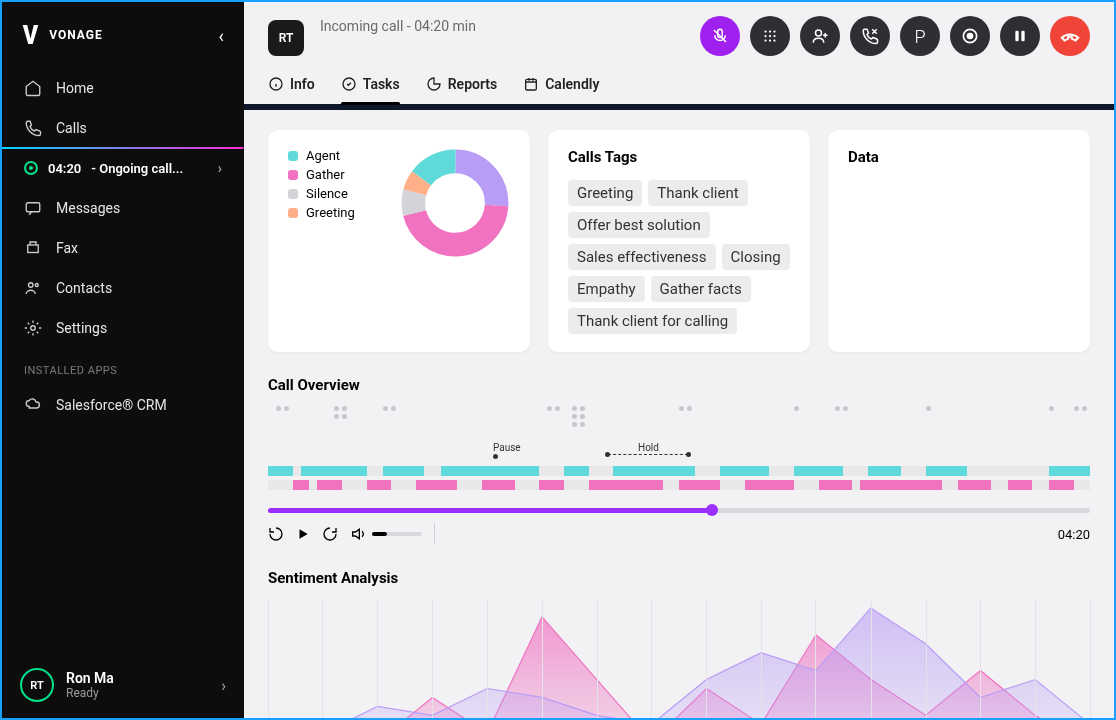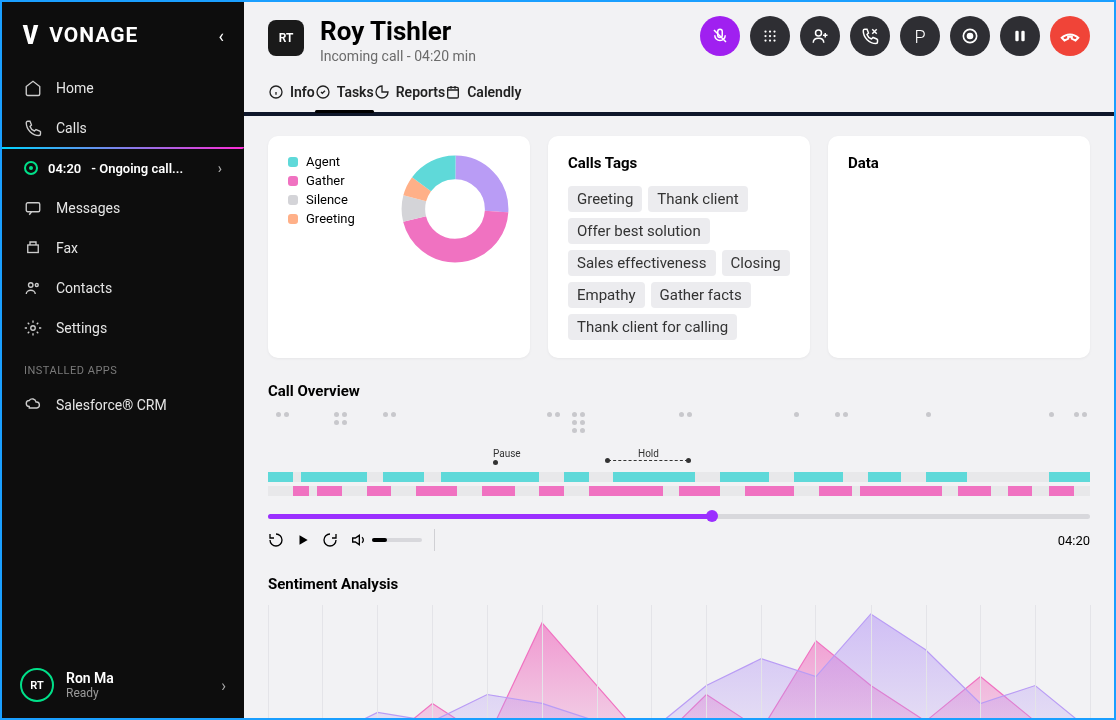--- a/index.html
+++ b/index.html
@@ -1,21 +1,21 @@
 <!DOCTYPE html>
 <html><head>
 <meta charset="utf-8">
 <style>
 *{box-sizing:border-box;margin:0;padding:0;font-family:-apple-system,BlinkMacSystemFont,"Segoe UI",Roboto,sans-serif}
 body{width:1116px;height:720px;display:flex;overflow:hidden;background:#f5f5f7}
 .sidebar{width:244px;background:#0d0d0d;color:#fff;display:flex;flex-direction:column;border-top:2px solid #1a9fff;border-left:2px solid #1a9fff;border-bottom:2px solid #1a9fff}
 .brand{display:flex;align-items:center;justify-content:space-between;padding:18px 20px 14px}
 .brand-left{display:flex;align-items:center;gap:10px}
 .logo{font-size:26px;font-weight:900;transform:scaleX(0.9)}
-.brand-name{font-size:21px;font-weight:700;letter-spacing:1px}
+.brand-name{font-size:12px;font-weight:700;letter-spacing:1px}
 .chev{font-size:18px;cursor:pointer}
 .nav{padding:4px 0}
 .nav-item{display:flex;align-items:center;gap:14px;padding:11px 22px;font-size:14px;color:#e5e5e5;cursor:pointer}
 .nav-item.active{position:relative}
 .nav-item.active::after{content:"";position:absolute;left:0;right:0;bottom:-1px;height:2px;background:linear-gradient(90deg,#00d4ff,#ff2bd6);border-bottom-right-radius:20px}
 .nav-icon{width:18px;height:18px;display:flex;align-items:center;justify-content:center}
 .ongoing{display:flex;align-items:center;gap:10px;padding:12px 22px;font-size:13px;font-weight:600;cursor:pointer}
 .ongoing .pulse{width:14px;height:14px;border:2px solid #00e089;border-radius:50%;position:relative}
 .ongoing .pulse::after{content:"";position:absolute;inset:3px;background:#00e089;border-radius:50%}
 .ongoing .arrow{margin-left:auto;font-size:14px;color:#aaa}
@@ -30,21 +30,21 @@
 .header{display:flex;align-items:flex-start;padding:14px 24px 0;gap:16px}
 .hdr-avatar{width:36px;height:36px;border-radius:8px;background:#1a1a1a;color:#fff;display:flex;align-items:center;justify-content:center;font-size:12px;font-weight:600;margin-top:4px}
 .hdr-info h1{font-size:26px;font-weight:700}
 .hdr-sub{font-size:14px;color:#6b6b6b;margin-top:2px}
 .hdr-actions{margin-left:auto;display:flex;gap:10px}
 .act-btn{width:40px;height:40px;border-radius:50%;display:flex;align-items:center;justify-content:center;cursor:pointer;font-size:16px}
 .act-purple{background:#a020f0;color:#fff}
 .act-dark{background:#2e2e33;color:#fff}
 .act-red{background:#f04438;color:#fff}
 
-.tabs{display:flex;padding:14px 24px 0;border-bottom:4px solid #0f172a}
+.tabs{display:flex;gap:26px;padding:14px 24px 0;border-bottom:6px solid #0f172a}
 .tab{display:flex;align-items:center;gap:6px;padding:6px 0 12px;font-size:14px;font-weight:600;color:#222;cursor:pointer;position:relative}
 .tab.active::after{content:"";position:absolute;left:0;right:0;bottom:-1px;height:3px;background:#000;border-radius:2px}
 
 .cards{display:flex;gap:18px;padding:20px 24px}
 .card{flex:1;background:#fff;border-radius:10px;padding:18px 20px;box-shadow:0 1px 3px rgba(0,0,0,0.05)}
 .card h3{font-size:15px;font-weight:700;margin-bottom:14px}
 .tb-body{display:flex;gap:20px}
 .legend{display:flex;flex-direction:column;gap:4px;font-size:13px}
 .lg-item{display:flex;align-items:center;gap:8px}
 .lg-dot{width:10px;height:10px;border-radius:3px}
@@ -173,21 +173,20 @@
     <span class="arrow">›</span>
   </div>
 </div>
 
 <div class="main">
   <div class="header">
     <div class="hdr-avatar">
         <span>RT</span>
       </div>
     <div class="hdr-info">
-      <h1>Roy Tishler</h1>
       <div class="hdr-sub">Incoming call - 04:20 min</div>
     </div>
     <div class="hdr-actions">
       <div class="act-btn act-purple">
           <svg width="18" height="18" viewBox="0 0 24 24" fill="none" stroke="#fff" stroke-width="2">
             <rect x="9" y="3" width="6" height="11" rx="3"></rect>
             <path d="M5 11a7 7 0 0014 0M4 4l16 16"></path>
           </svg>
         </div>
       <div class="act-btn act-dark">

